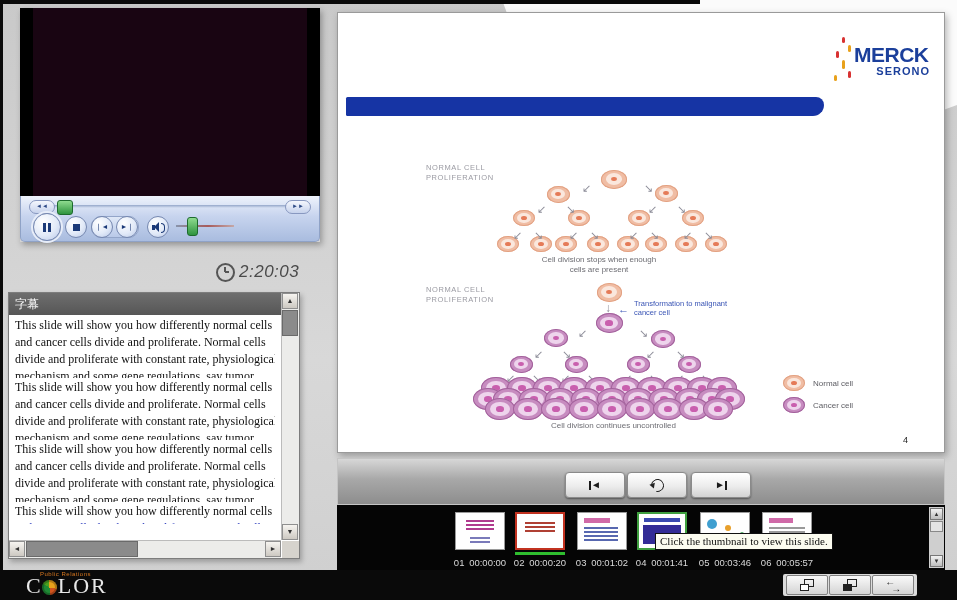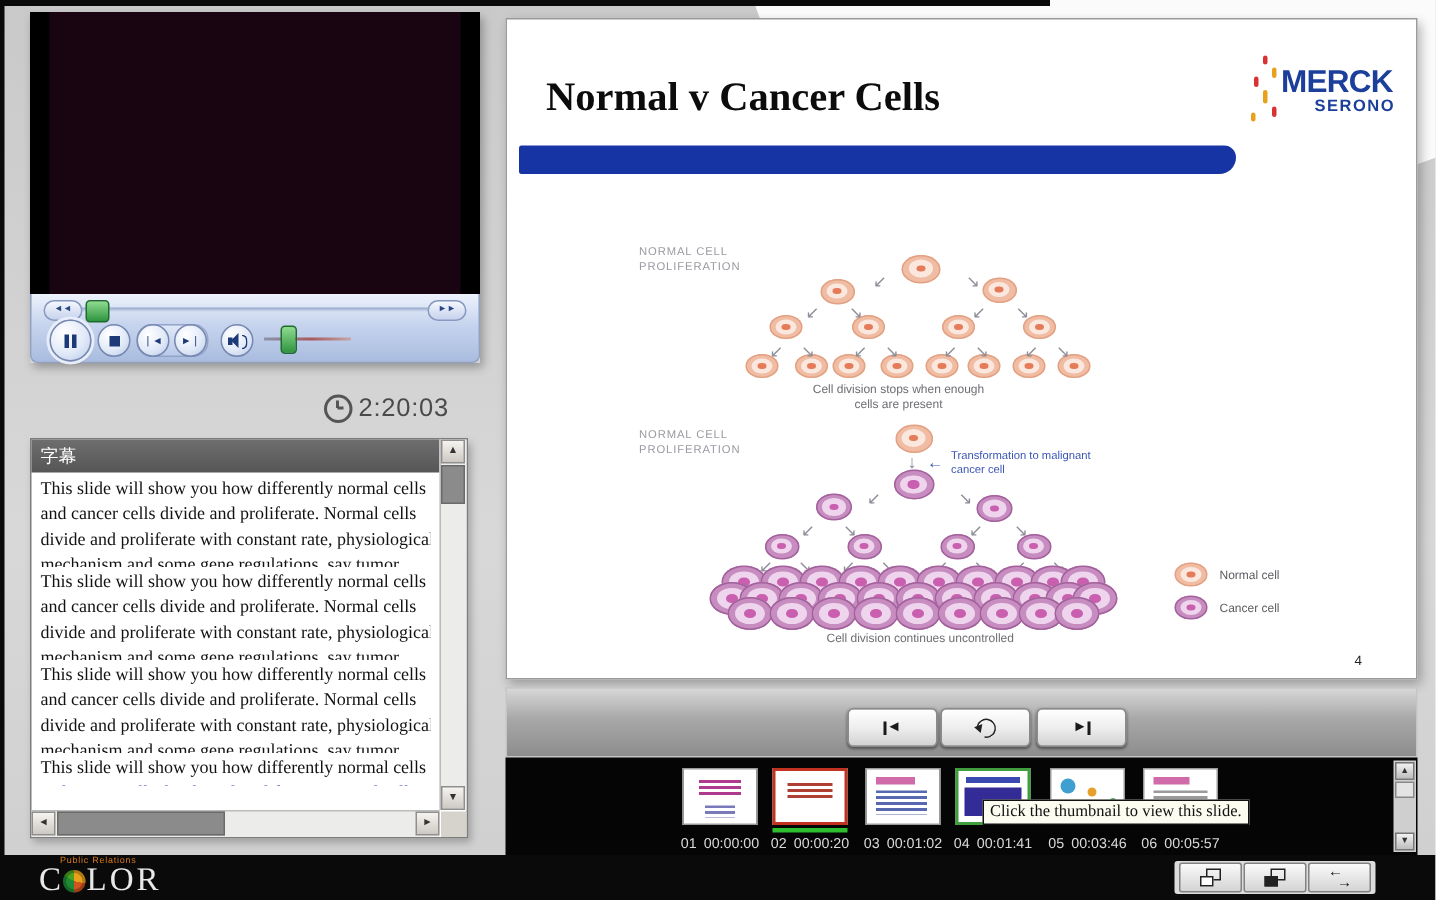--- a/index.html
+++ b/index.html
@@ -37,24 +37,24 @@
   .spk-tri{position:absolute;left:3px;top:1px;width:0;height:0;border:5px solid transparent;border-right:5px solid #1c3a78;border-left:none;}
   .spk-wave{position:absolute;left:10px;top:2px;width:3px;height:8px;border:1.5px solid #1c3a78;border-left:none;border-radius:0 6px 6px 0;}
   .vol-track{position:absolute;left:155px;top:12px;width:58px;height:2px;background:linear-gradient(90deg,#8894ab,#a75b5b 55%,#c4a8a8);}
   .vol-thumb{position:absolute;left:166px;top:4px;width:9px;height:17px;background:linear-gradient(180deg,#8fdb8f,#2f943f);border:1px solid #1d6b2d;border-radius:3px;}
 
   
   .timer{position:absolute;left:216px;top:262px;z-index:3;display:flex;align-items:center;gap:4px;color:#4a4a4a;}
   .clock-icon{position:relative;width:15px;height:15px;border:2px solid #555;border-radius:50%;}
   .clock-icon::before{content:"";position:absolute;left:6px;top:2px;width:2px;height:5px;background:#555;}
   .clock-icon::after{content:"";position:absolute;left:7px;top:6px;width:4px;height:2px;background:#555;}
-  .timer-text{font-size:17px;letter-spacing:.5px;}
-
-  
-  .subtitle-panel{position:absolute;left:20px;top:292px;width:290px;height:265px;background:#fff;border:1px solid #7d7d7d;z-index:3;box-shadow:2px 3px 5px rgba(0,0,0,.25);}
+  .timer-text{font-size:17px;letter-spacing:.5px;font-style:italic;}
+
+  
+  .subtitle-panel{position:absolute;left:8px;top:292px;width:290px;height:265px;background:#fff;border:1px solid #7d7d7d;z-index:3;box-shadow:2px 3px 5px rgba(0,0,0,.25);}
   .sub-header{position:absolute;left:0;top:0;width:272px;height:22px;background:linear-gradient(180deg,#6e6e6e,#565656);color:#fff;font-size:12px;line-height:22px;padding-left:6px;box-sizing:border-box;}
   .sub-content{position:absolute;left:0;top:22px;width:272px;height:209px;overflow:hidden;padding:2px 6px 0 6px;box-sizing:border-box;font-family:Liberation Serif, serif;font-size:12px;color:#111;}
   .sub-para{overflow:hidden;margin:0 0 1px 0;}
   .sub-para.clip{height:61px;}
   .sub-line{white-space:nowrap;line-height:17px;}
   .blue-line{color:#2f3fbf;text-decoration:underline;}
   .v-scroll{position:absolute;right:0;top:0;width:17px;height:247px;background:#ececea;border-left:1px solid #bbb;}
   .h-scroll{position:absolute;left:0;bottom:0;width:272px;height:17px;background:#ececea;border-top:1px solid #bbb;}
   .sb-btn{position:absolute;width:16px;height:16px;background:linear-gradient(180deg,#f6f4f0,#cdc9c2);border:1px solid #8f8f8f;box-sizing:border-box;font-size:7px;color:#333;text-align:center;line-height:14px;cursor:pointer;}
   .sb-thumb{position:absolute;background:#8b8b8b;border:1px solid #6a6a6a;box-sizing:border-box;cursor:pointer;}
@@ -220,21 +220,20 @@
     </div>
     <div class="h-scroll">
       <div class="sb-btn" style="left:0;top:0;">◄</div>
       <div class="sb-thumb" style="left:17px;top:0;width:112px;height:16px;"></div>
       <div class="sb-btn" style="right:0;top:0;">►</div>
     </div>
     <div class="corner-box"></div>
   </div>
 
   <div class="slide-panel">
-    <div class="slide-title">Normal v Cancer Cells</div>
     <div class="merck-logo">
       <span class="merck-word">MERCK</span>
       <span class="serono-word">SERONO</span>
       <span class="logo-dash" style="left:14px;top:0;height:6px;background:#d83232;"></span>
       <span class="logo-dash" style="left:20px;top:8px;height:7px;background:#e8a11b;"></span>
       <span class="logo-dash" style="left:8px;top:14px;height:7px;background:#d83232;"></span>
       <span class="logo-dash" style="left:14px;top:23px;height:9px;background:#e8a11b;"></span>
       <span class="logo-dash" style="left:20px;top:34px;height:7px;background:#d83232;"></span>
       <span class="logo-dash" style="left:6px;top:38px;height:6px;background:#e8a11b;"></span>
     </div>

